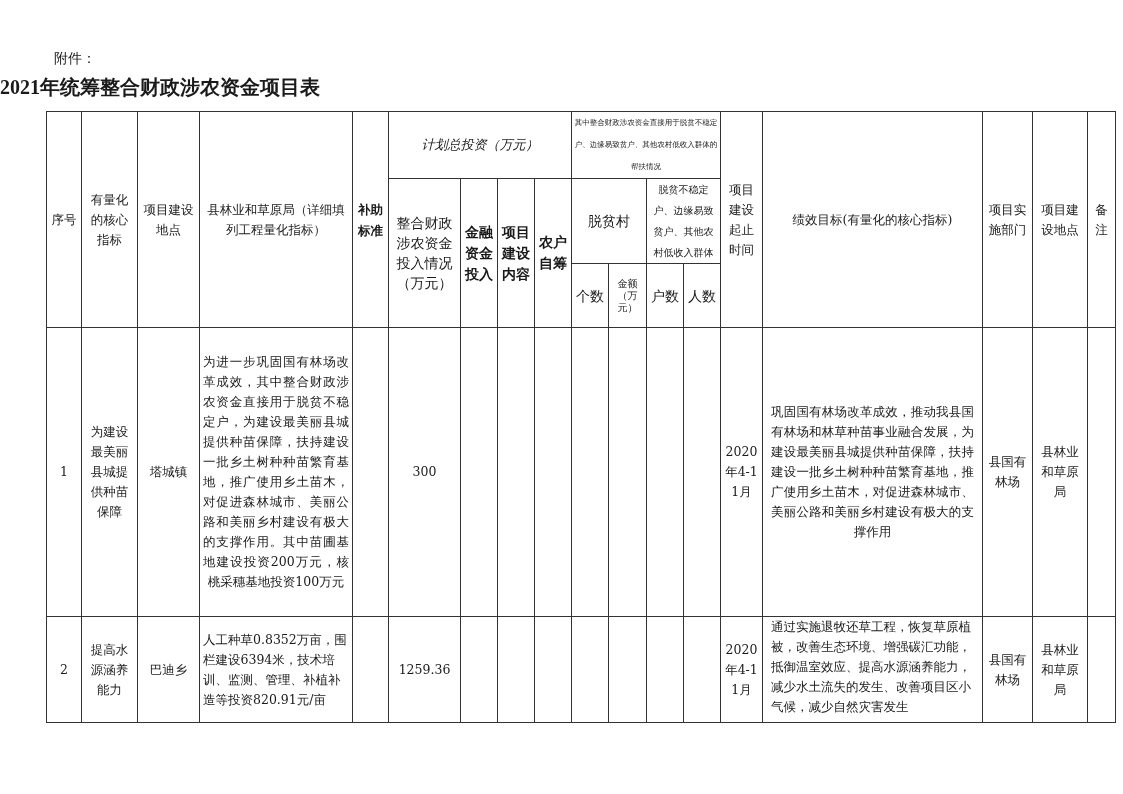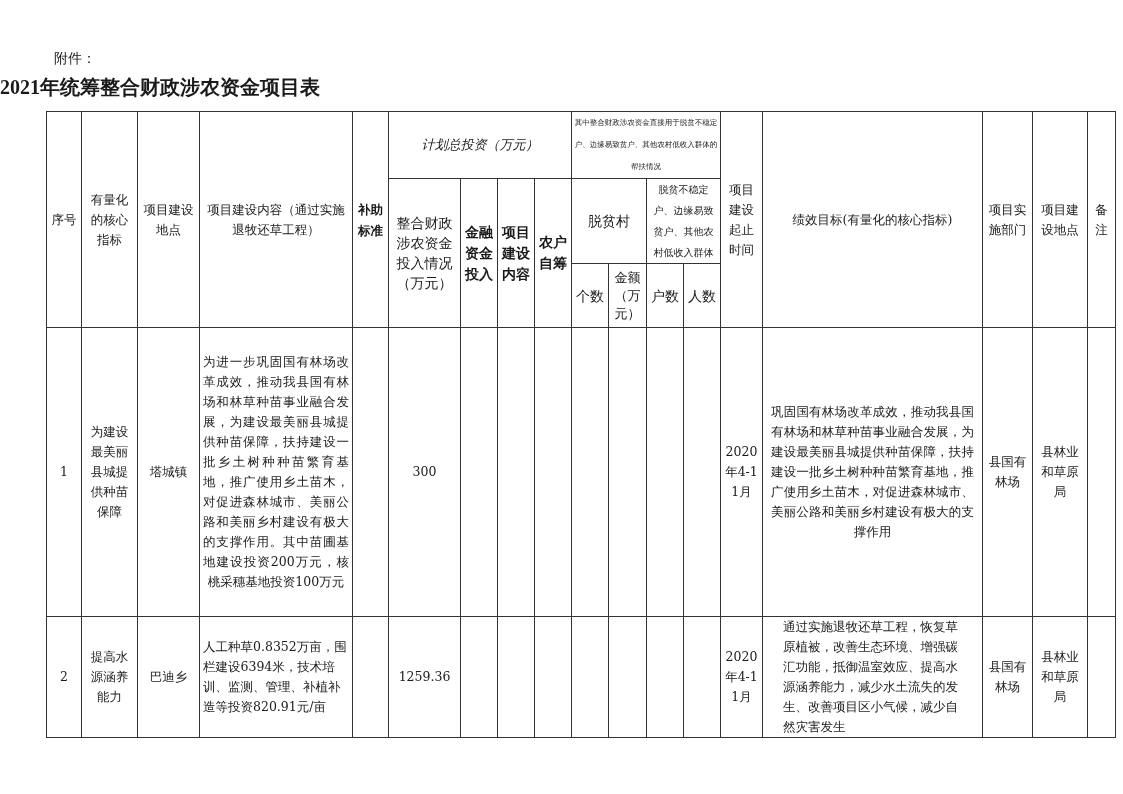--- a/index.html
+++ b/index.html
@@ -6,21 +6,21 @@
   body { width: 1123px; height: 794px; position: relative; overflow: hidden;
          font-family: "DejaVu Serif", "Liberation Serif", serif; color: #1a1a1a; }
   .attach { position: absolute; left: 54px; top: 50px; font-size: 14px; font-family: Liberation Serif, serif; }
   .title { position: absolute; left: 0; width: 968px; top: 74px; text-align: left;
            font-size: 20px; font-weight: bold; font-family: "Liberation Serif", "DejaVu Serif", serif; }
   table { position: absolute; left: 46px; top: 111px; border-collapse: collapse; table-layout: fixed; }
   td { border: 1.5px solid #333; text-align: center; vertical-align: middle; padding: 0 3px;
        font-size: 12.5px; line-height: 20px; word-break: break-all; }
   .small { font-size: 7.5px; line-height: 22px; padding: 0 2px; }
   .small2 { font-size: 10px; line-height: 21px; margin-top: 14px; }
-  .tiny { font-size: 13px; line-height: 18px; }
+  .tiny { font-size: 10px; line-height: 12px; }
   .vt { line-height: 21px; font-weight: bold; }
   .left { text-align: left; }
   .justify { text-align: justify; text-align-last: center; }
   .hdr2 { font-size: 13px; font-style: italic; }
   .big { font-size: 14px; }
 </style>
 </head>
 <body>
 
 <div class="attach">附件：</div>
@@ -45,21 +45,21 @@
       <col style="width:220px">
       <col style="width:50px">
     <col style="width:55px">
       <col style="width:28px">
   </colgroup>
   <tbody>
       <tr style="height:62px">
     <td rowspan="3" style="width:14px">序号</td>
     <td rowspan="3">有量化的核心指标</td>
     <td rowspan="3">项目建设地点</td>
-    <td rowspan="3">项目建设内容（通过实施退牧还草工程）</td>
+    <td rowspan="3">县林业和草原局（详细填列工程量化指标）</td>
     <td rowspan="3" class="vt">补助标准</td>
     <td colspan="4" class="hdr2">计划总投资（万元）</td>
     <td colspan="4" class="small">其中整合财政涉农资金直接用于脱贫不稳定户、边缘易致贫户、其他农村低收入群体的帮扶情况</td>
     <td rowspan="3">项目建设起止时间</td>
     <td rowspan="3">绩效目标(有量化的核心指标)</td>
     <td rowspan="3">项目实施部门</td>
     <td rowspan="3">项目建设地点</td>
     <td rowspan="3">备注</td>
   </tr>
   <tr style="height:85px">
@@ -74,21 +74,21 @@
     <td class="big">个数</td>
     <td class="tiny">金额（万元）</td>
     <td class="big">户数</td>
     <td class="big">人数</td>
   </tr>
 
   <tr style="height:289px">
     <td>1</td>
     <td>为建设最美丽县城提供种苗保障</td>
     <td>塔城镇</td>
-    <td class="justify">为进一步巩固国有林场改革成效，推动我县国有林场和林草种苗事业融合发展，为建设最美丽县城提供种苗保障，扶持建设一批乡土树种种苗繁育基地，推广使用乡土苗木，对促进森林城市、美丽公路和美丽乡村建设有极大的支撑作用。其中苗圃基地建设投资200万元，核桃采穗基地投资100万元</td>
+    <td class="justify">为进一步巩固国有林场改革成效，其中整合财政涉农资金直接用于脱贫不稳定户，为建设最美丽县城提供种苗保障，扶持建设一批乡土树种种苗繁育基地，推广使用乡土苗木，对促进森林城市、美丽公路和美丽乡村建设有极大的支撑作用。其中苗圃基地建设投资200万元，核桃采穗基地投资100万元</td>
     <td></td>
     <td>300</td>
     <td></td>
     <td></td>
     <td></td>
     <td></td>
     <td></td>
     <td></td>
     <td></td>
     <td>2020年4-11月</td>
@@ -106,19 +106,19 @@
     <td></td>
     <td>1259.36</td>
     <td></td>
     <td></td>
     <td></td>
     <td></td>
     <td></td>
     <td></td>
     <td></td>
     <td>2020年4-11月</td>
-    <td class="left" style="padding:0 20px; vertical-align:top; overflow:hidden">通过实施退牧还草工程，恢复草原植被，改善生态环境、增强碳汇功能，抵御温室效应、提高水源涵养能力，减少水土流失的发生、改善项目区小气候，减少自然灾害发生</td>
+    <td class="left" style="padding:0 8px; vertical-align:top; overflow:hidden">通过实施退牧还草工程，恢复草原植被，改善生态环境、增强碳汇功能，抵御温室效应、提高水源涵养能力，减少水土流失的发生、改善项目区小气候，减少自然灾害发生</td>
     <td>县国有林场</td>
     <td>县林业和草原局</td>
     <td></td>
   </tr>
 </tbody>
   </table>
 
 </body></html>

